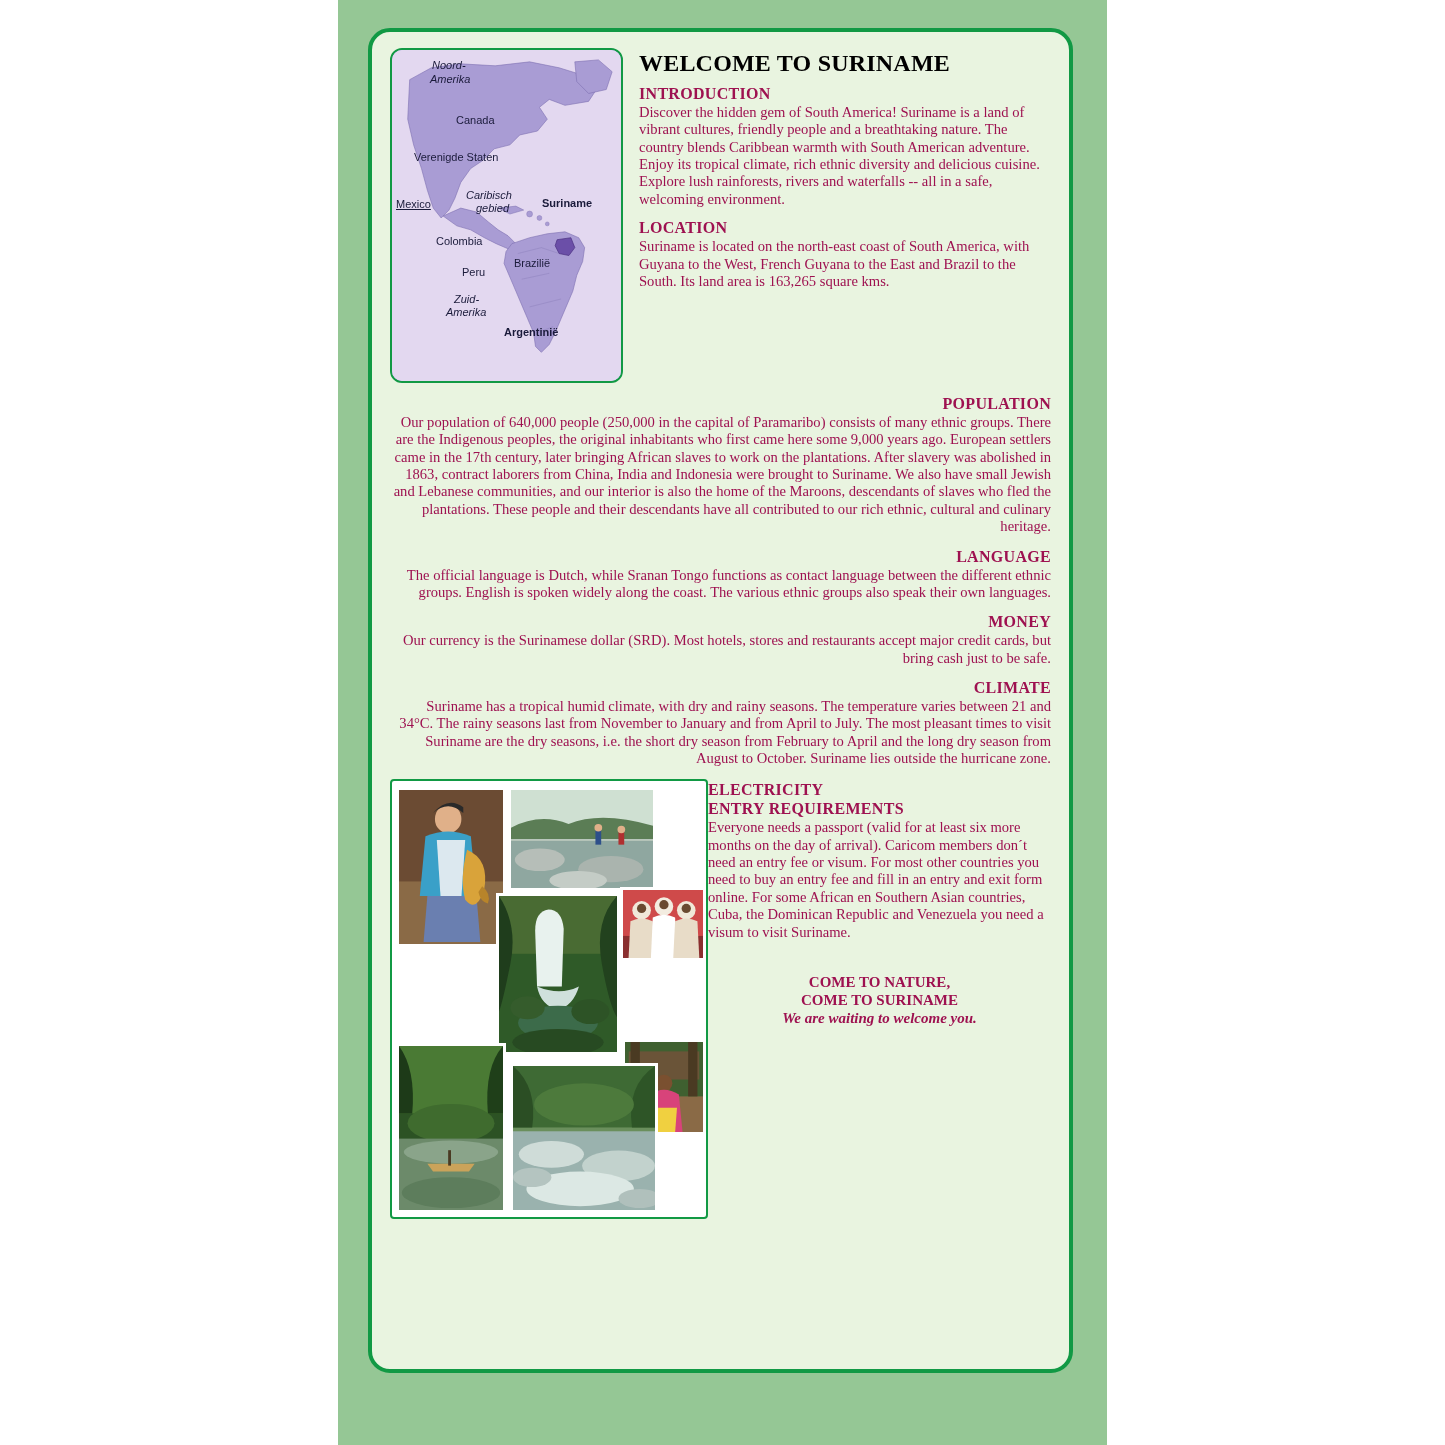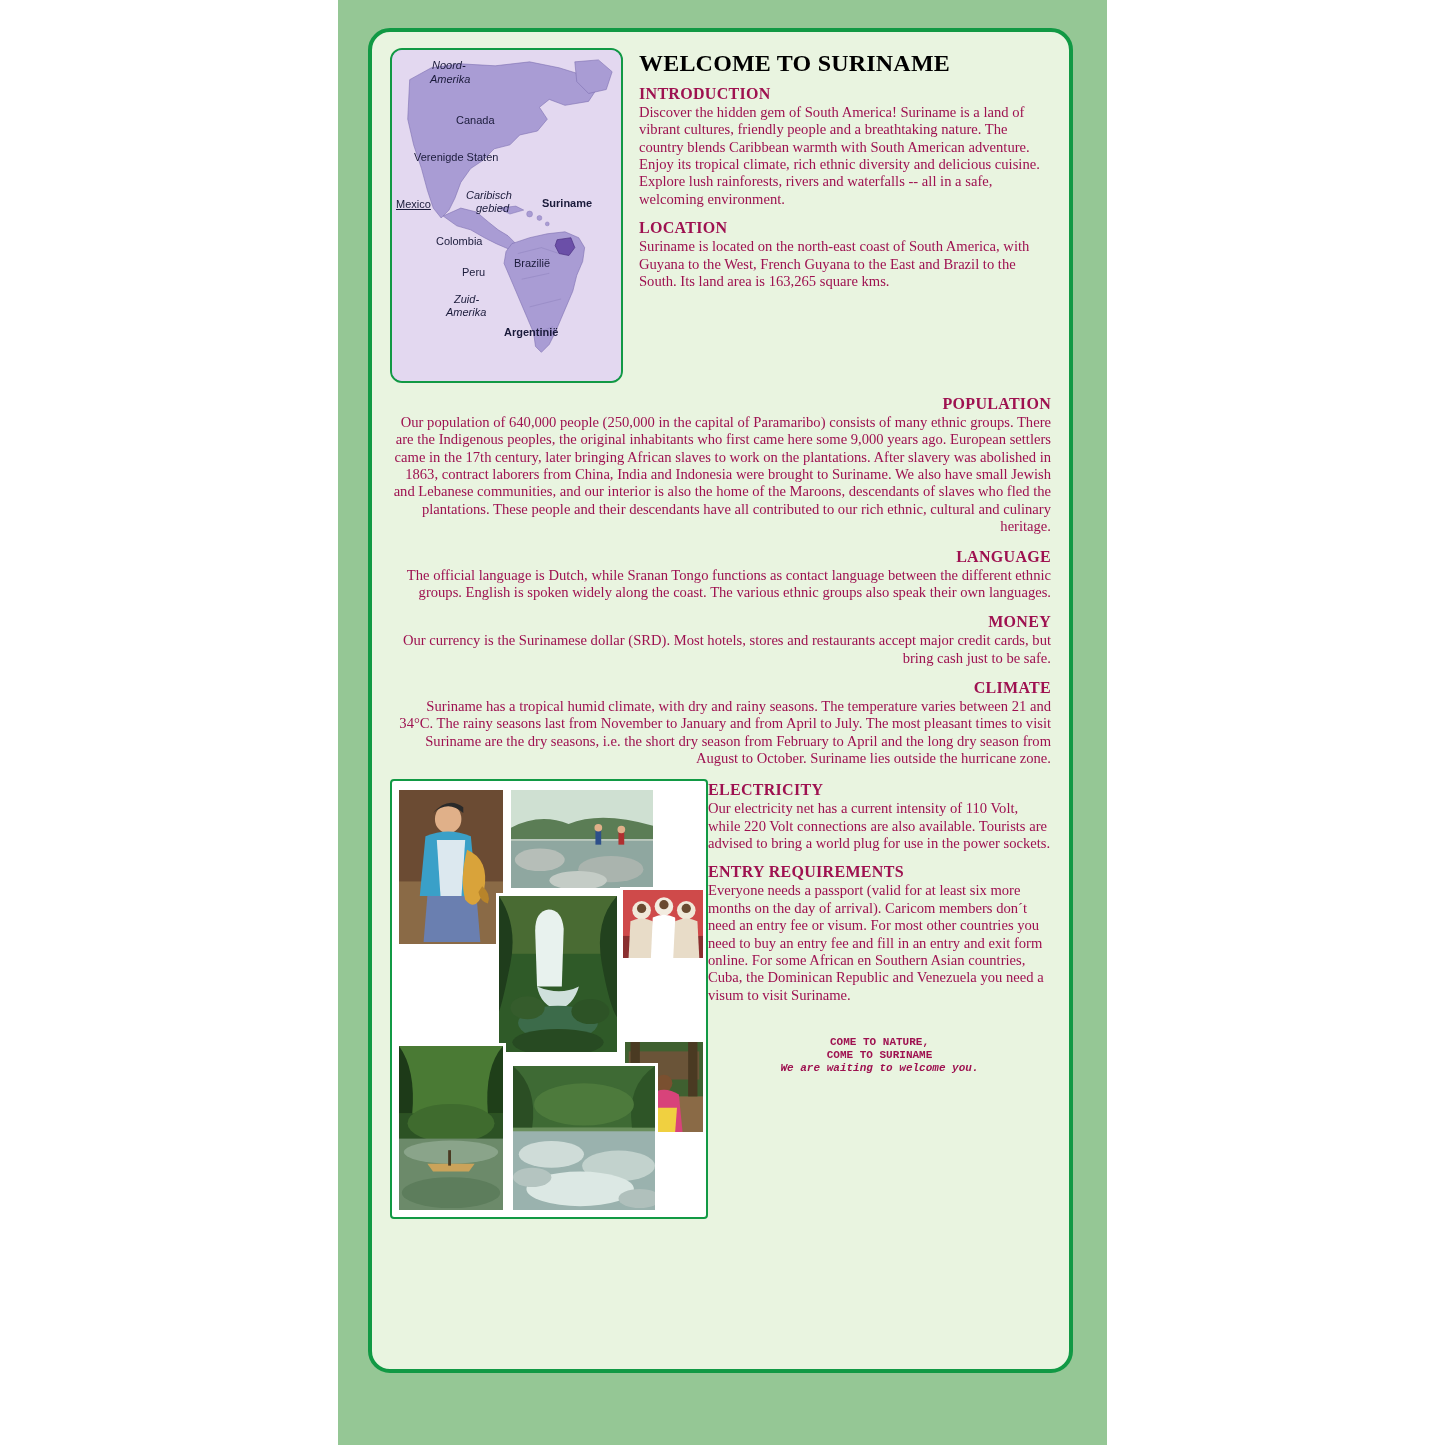--- a/index.html
+++ b/index.html
@@ -123,23 +123,22 @@
 
   .bottom-col {
     flex: 1 1 auto;
     padding-top: 2px;
   }
   .closing {
     margin-top: 32px;
     text-align: center;
     color: #9e1150;
     font-weight: bold;
-    font-size: 11px;
+    font-size: 15px;
     line-height: 1.2;
-    font-family: Liberation Mono, monospace;
   }
   .closing .italic {
     font-style: italic;
     font-weight: bold;
   }
 </style>
 </head>
 <body>
 
 <div class="page">
@@ -317,21 +316,20 @@
             <ellipse cx="110" cy="104" rx="38" ry="16" fill="#c2d2cd"></ellipse>
             <ellipse cx="70" cy="128" rx="56" ry="18" fill="#dce8e4"></ellipse>
             <ellipse cx="20" cy="116" rx="20" ry="10" fill="#b4c4c0"></ellipse>
             <ellipse cx="132" cy="138" rx="22" ry="10" fill="#b0c0bc"></ellipse>
           </svg>
         </div>
       </div>
 
       <div class="bottom-col">
         <h2 class="sec">ELECTRICITY</h2>
-        <p class="body">Our electricity net has a current intensity of 110 Volt, while 220 Volt connections are also available. Tourists are advised to bring a world plug for use in the power sockets.</p>
         <h2 class="sec">ENTRY REQUIREMENTS</h2>
         <p class="body">Everyone needs a passport (valid for at least six more months on the day of arrival). Caricom members don´t need an entry fee or visum. For most other countries you need to buy an entry fee and fill in an entry and exit form online. For some African en Southern Asian countries, Cuba, the Dominican Republic and Venezuela you need a visum to visit Suriname.</p>
         <div class="closing">
           <div>COME TO NATURE,</div>
           <div>COME TO SURINAME</div>
           <div class="italic">We are waiting to welcome you.</div>
         </div>
       </div>
     </div>
 

